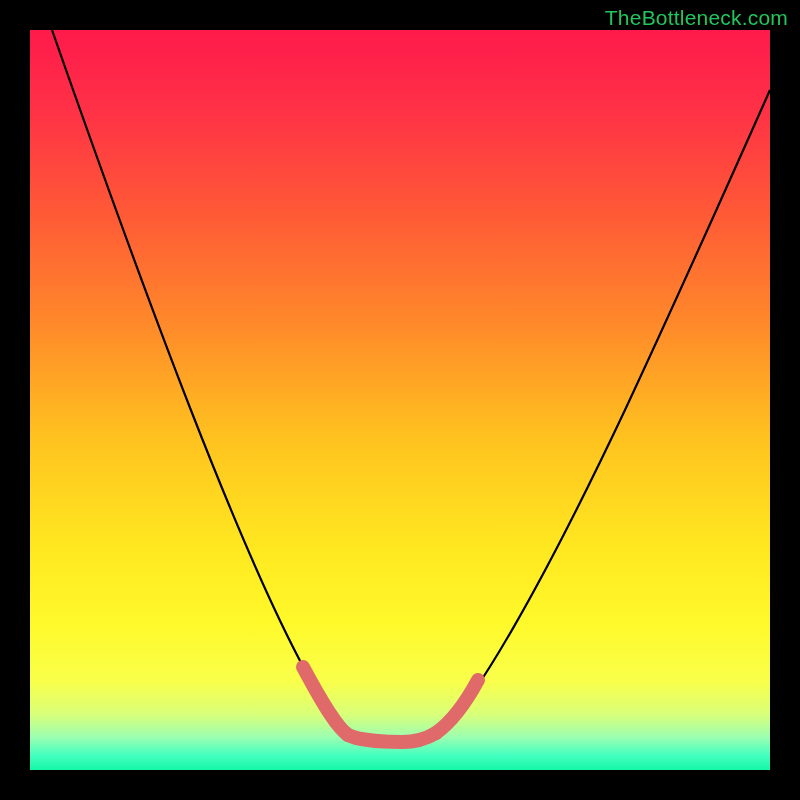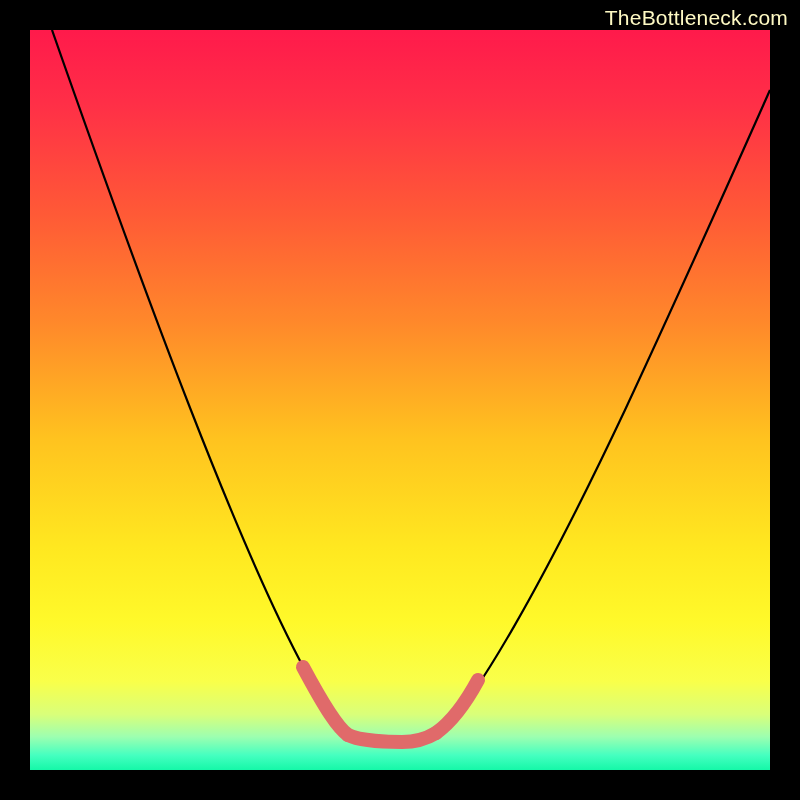--- a/index.html
+++ b/index.html
@@ -14,21 +14,21 @@
   .stage {
     position: relative;
     width: 800px;
     height: 800px;
     background: #000;
   }
   .watermark {
     position: absolute;
     top: 6px;
     right: 12px;
-    color: #fef9c3;
+    color: #22c55e;
     font-size: 21px;
     font-weight: 500;
     letter-spacing: 0.2px;
     z-index: 10;
     user-select: none;
   }
   .plot {
     position: absolute;
     left: 30px;
     top: 30px;

